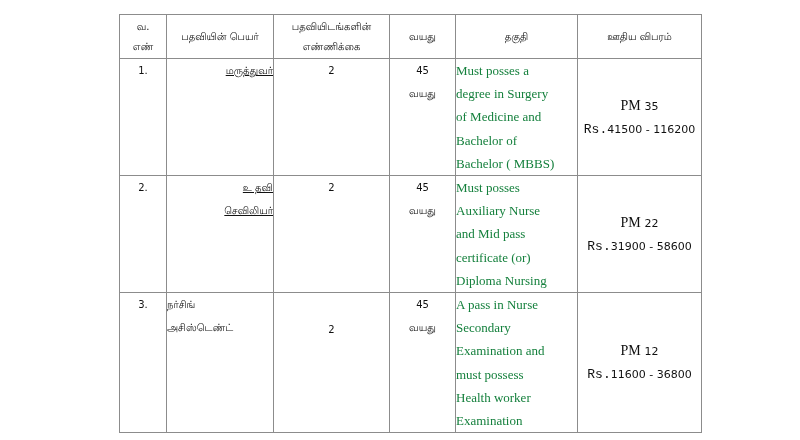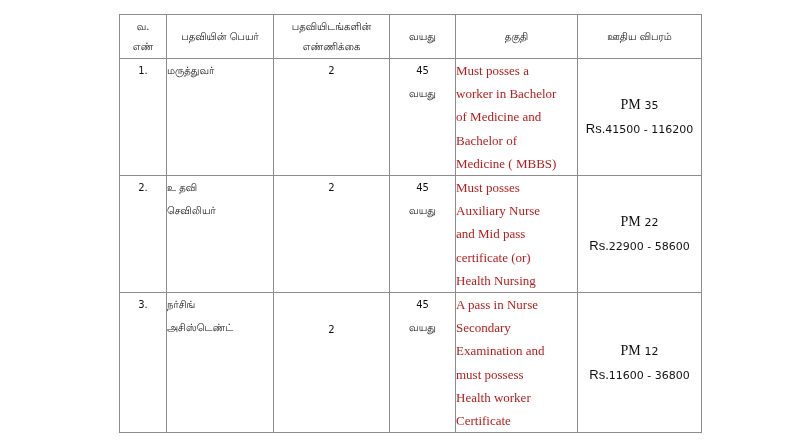--- a/index.html
+++ b/index.html
@@ -19,35 +19,35 @@
     font-weight: normal; font-size: 10px; line-height: 20px;
     text-align: center; vertical-align: middle;
     height: 43px;
   }
   .ta {
     font-family: "DejaVu Sans", sans-serif;
     font-size: 10px; line-height: 23px;
   }
   .c { text-align: center; }
   .num { padding-top: 2px; }
-  .name-c { text-align: left; padding-top: 2px; }
+  .name-c { text-align: right; padding-top: 2px; text-decoration: underline; }
   .name-l { text-align: left; padding: 2px 0 0 8px; }
   .qual {
     font-family: "Liberation Serif", "DejaVu Serif", serif;
     font-size: 13px; line-height: 23.2px;
-    padding: 2px 4px 0 6px; color: #b91c1c;
+    padding: 2px 4px 0 6px; color: #15803d;
   }
   .pay {
     text-align: center; vertical-align: middle !important;
     font-family: "DejaVu Sans", sans-serif; font-size: 11px;
   }
   .pay .pm { font-family: "Liberation Serif", serif; font-size: 14px; line-height: 24px; }
   .pay .pm .g { font-family: "DejaVu Sans", sans-serif; font-size: 11px; margin-left: 4px; }
   .pay .rs { font-size: 11px; line-height: 22px; }
-  .pay .rs .r { font-family: Liberation Sans, sans-serif; font-size: 13px; }
+  .pay .rs .r { font-family: Liberation Mono, monospace; font-size: 13px; }
   .r1 td { height: 115px; }
   .r2 td { height: 114px; }
   .r3 td { height: 137px; }
 </style>
 </head>
 <body>
 
 <table class="tbl">
   <colgroup>
     <col style="width:47px">
@@ -80,24 +80,24 @@
       <td class="ta name-c dark-l">
         <div>மருத்துவர்</div>
       </td>
       <td class="ta c num dark-l">2</td>
       <td class="ta c num">
         <div>45</div>
         <div>வயது</div>
       </td>
       <td class="qual">
         <div>Must posses a</div>
-        <div>worker in Bachelor</div>
+        <div>degree in Surgery</div>
         <div>of  Medicine and</div>
         <div>Bachelor of</div>
-        <div>Medicine ( MBBS)</div>
+        <div>Bachelor ( MBBS)</div>
       </td>
       <td class="pay">
         <div class="pm"><span>PM</span><span class="g">35</span></div>
         <div class="rs"><span class="r">Rs.</span><span>41500 - 116200</span></div>
       </td>
     </tr>
 
     <tr class="r2">
       <td class="ta c num">2.</td>
       <td class="ta name-c dark-l">
@@ -107,25 +107,25 @@
       <td class="ta c num dark-l">2</td>
       <td class="ta c num">
         <div>45</div>
         <div>வயது</div>
       </td>
       <td class="qual">
         <div>Must posses</div>
         <div>Auxiliary Nurse</div>
         <div>and Mid pass</div>
         <div>certificate (or)</div>
-        <div>Health Nursing</div>
+        <div>Diploma Nursing</div>
       </td>
       <td class="pay">
         <div class="pm"><span>PM</span><span class="g">22</span></div>
-        <div class="rs"><span class="r">Rs.</span><span>22900 - 58600</span></div>
+        <div class="rs"><span class="r">Rs.</span><span>31900 - 58600</span></div>
       </td>
     </tr>
 
     <tr class="r3">
       <td class="ta c num">3.</td>
       <td class="ta name-l dark-l">
         <div>நர்சிங்</div>
         <div>அசிஸ்டெண்ட்</div>
       </td>
       <td class="ta c dark-l">
@@ -135,21 +135,21 @@
       <td class="ta c num">
         <div>45</div>
         <div>வயது</div>
       </td>
       <td class="qual">
         <div>A pass in Nurse</div>
         <div>Secondary</div>
         <div>Examination  and</div>
         <div>must possess</div>
         <div>Health worker</div>
-        <div>Certificate</div>
+        <div>Examination</div>
       </td>
       <td class="pay">
         <div class="pm"><span>PM</span><span class="g">12</span></div>
         <div class="rs"><span class="r">Rs.</span><span>11600 - 36800</span></div>
       </td>
     </tr>
   </tbody>
 </table>
 
 </body></html>

